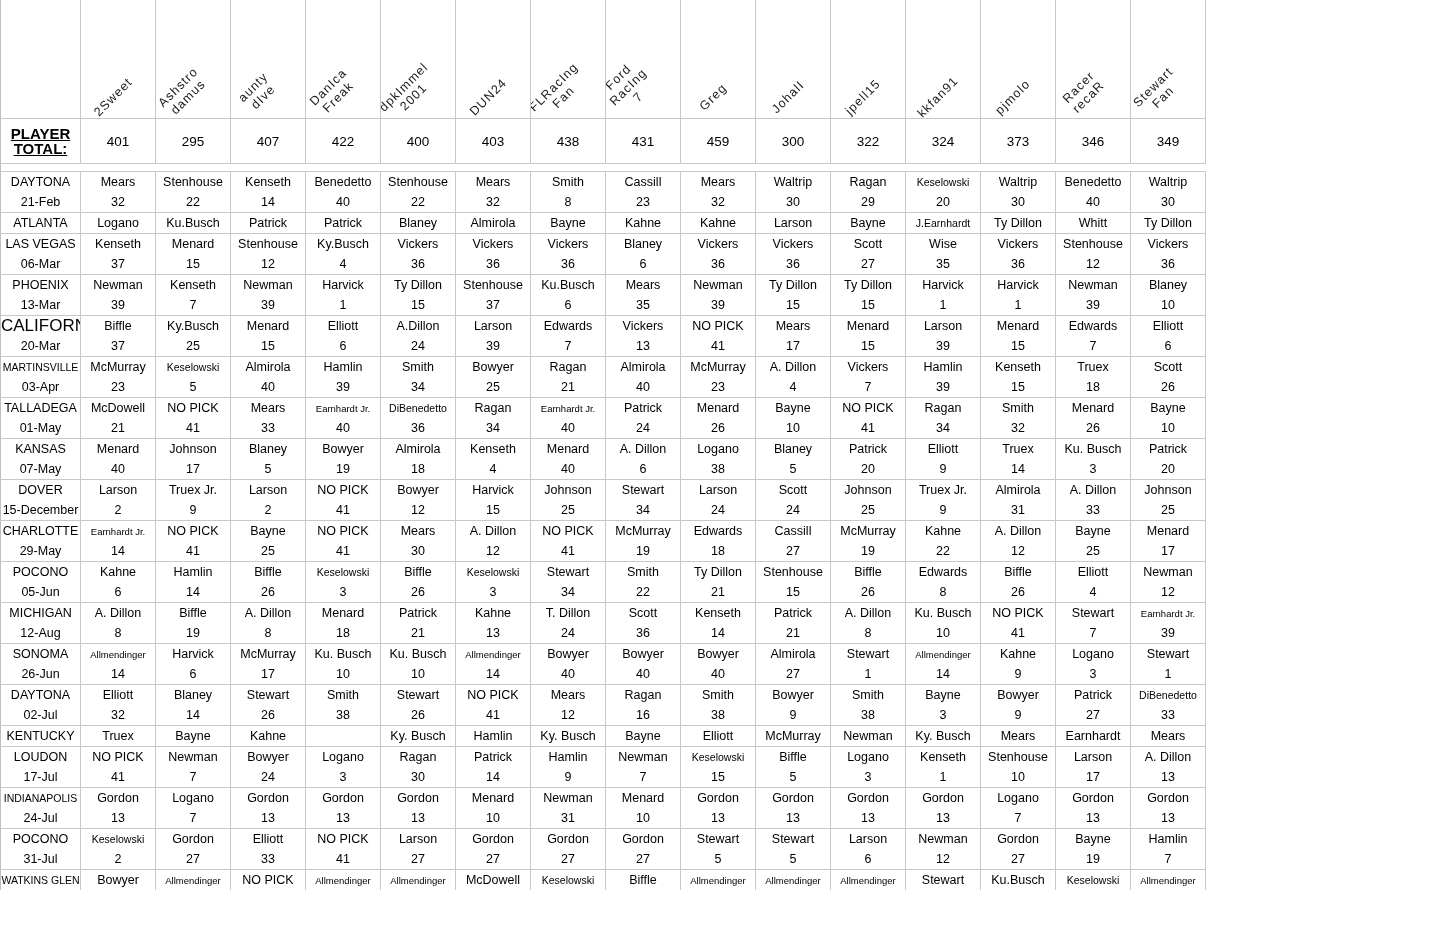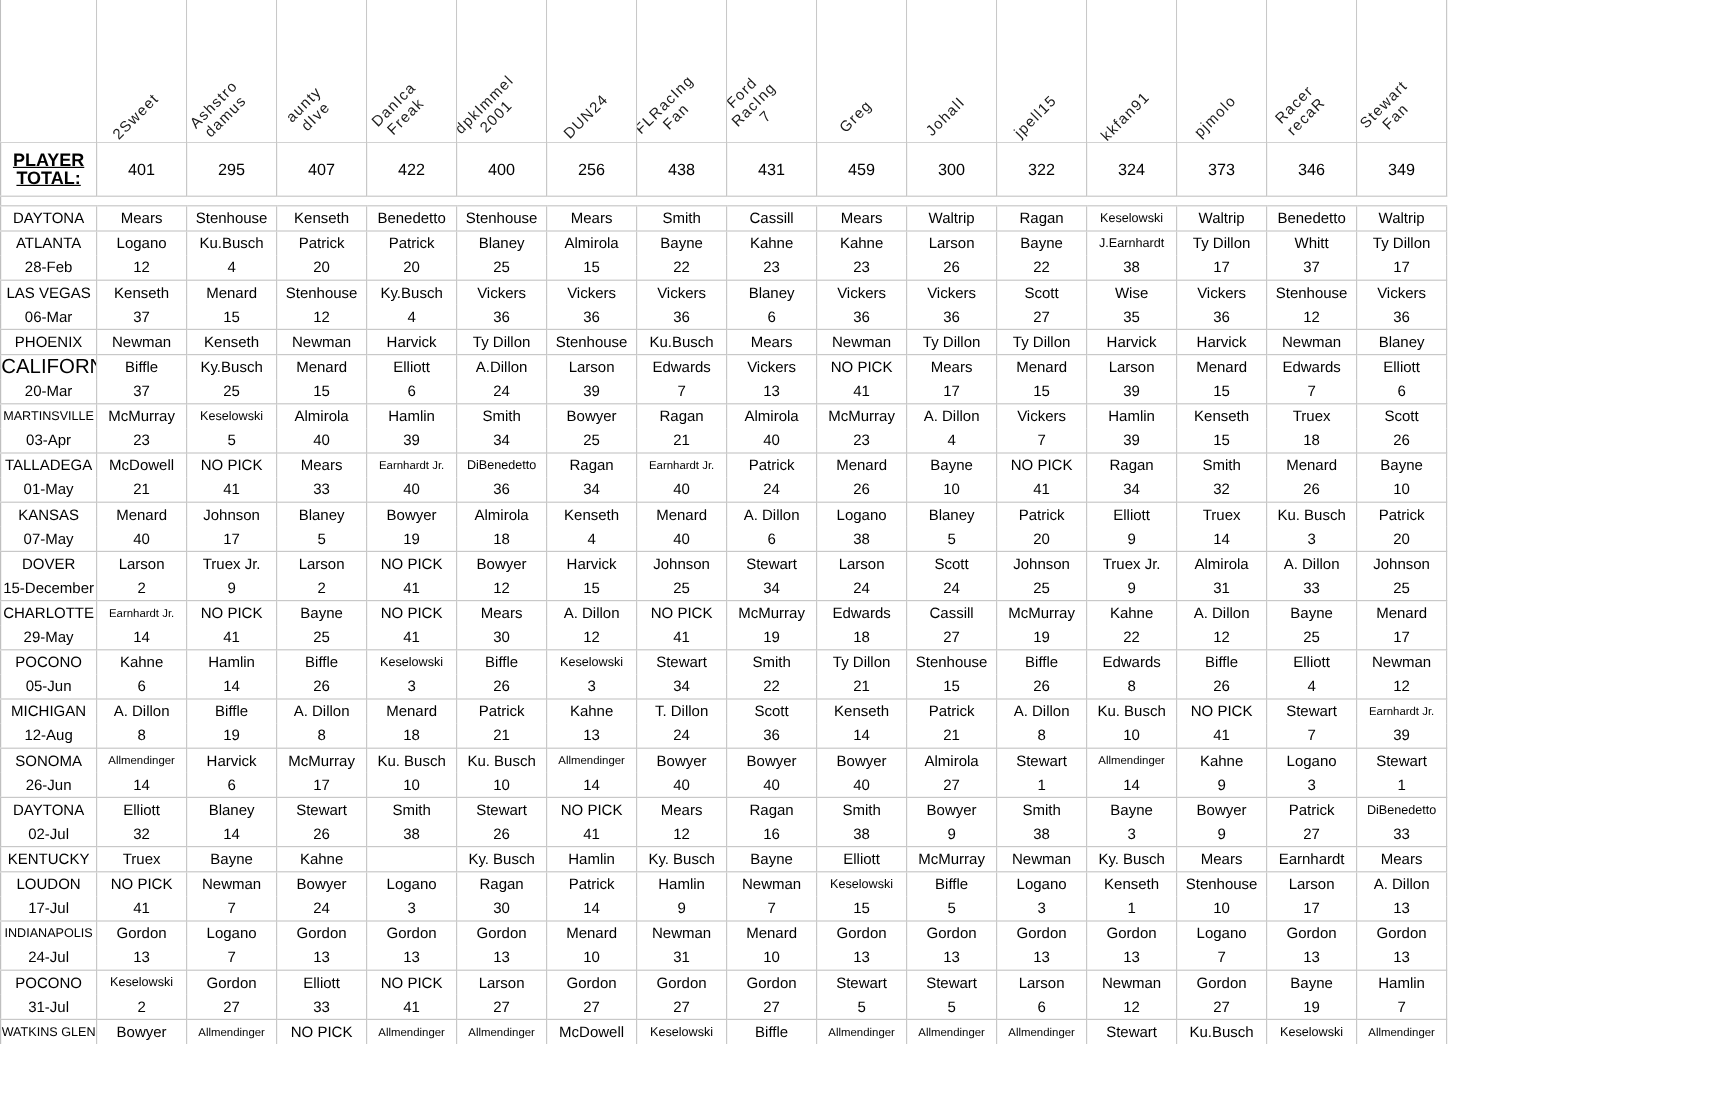--- a/index.html
+++ b/index.html
@@ -241,21 +241,21 @@
         <tr class="total-row">
           <td class="lblcell">
             <span class="total-label">PLAYER</span>
             <span class="total-label">TOTAL:</span>
           </td>
           <td>401</td>
           <td>295</td>
           <td>407</td>
           <td>422</td>
           <td>400</td>
-          <td>256</td>
+          <td>403</td>
           <td>438</td>
           <td>431</td>
           <td>459</td>
           <td>300</td>
           <td>322</td>
           <td>324</td>
           <td>373</td>
           <td>346</td>
           <td>349</td>
         </tr>
@@ -288,56 +288,56 @@
           <td class="pick">Smith</td>
           <td class="pick">Cassill</td>
           <td class="pick">Mears</td>
           <td class="pick">Waltrip</td>
           <td class="pick">Ragan</td>
           <td class="pick sm">Keselowski</td>
           <td class="pick">Waltrip</td>
           <td class="pick">Benedetto</td>
           <td class="pick">Waltrip</td>
         </tr>
+        <tr class="pts-row">
+          <td class="lblcell date">21-Feb</td>
+          <td class="pts">32</td>
+          <td class="pts">22</td>
+          <td class="pts">14</td>
+          <td class="pts">40</td>
+          <td class="pts">22</td>
+          <td class="pts">32</td>
+          <td class="pts">8</td>
+          <td class="pts">23</td>
+          <td class="pts">32</td>
+          <td class="pts">30</td>
+          <td class="pts">29</td>
+          <td class="pts">20</td>
+          <td class="pts">30</td>
+          <td class="pts">40</td>
+          <td class="pts">30</td>
+        </tr>
         <tr class="pick-row">
           <td class="lblcell track">ATLANTA</td>
           <td class="pick">Logano</td>
           <td class="pick">Ku.Busch</td>
           <td class="pick">Patrick</td>
           <td class="pick">Patrick</td>
           <td class="pick">Blaney</td>
           <td class="pick">Almirola</td>
           <td class="pick">Bayne</td>
           <td class="pick">Kahne</td>
           <td class="pick">Kahne</td>
           <td class="pick">Larson</td>
           <td class="pick">Bayne</td>
           <td class="pick sm">J.Earnhardt</td>
           <td class="pick">Ty Dillon</td>
           <td class="pick">Whitt</td>
           <td class="pick">Ty Dillon</td>
         </tr>
-        <tr class="pts-row">
-          <td class="lblcell date">28-Feb</td>
-          <td class="pts">12</td>
-          <td class="pts">4</td>
-          <td class="pts">20</td>
-          <td class="pts">20</td>
-          <td class="pts">25</td>
-          <td class="pts">15</td>
-          <td class="pts">22</td>
-          <td class="pts">23</td>
-          <td class="pts">23</td>
-          <td class="pts">26</td>
-          <td class="pts">22</td>
-          <td class="pts">38</td>
-          <td class="pts">17</td>
-          <td class="pts">37</td>
-          <td class="pts">17</td>
-        </tr>
         <tr class="pick-row">
           <td class="lblcell track">LAS VEGAS</td>
           <td class="pick">Kenseth</td>
           <td class="pick">Menard</td>
           <td class="pick">Stenhouse</td>
           <td class="pick">Ky.Busch</td>
           <td class="pick">Vickers</td>
           <td class="pick">Vickers</td>
           <td class="pick">Vickers</td>
           <td class="pick">Blaney</td>
@@ -378,20 +378,38 @@
           <td class="pick">Ku.Busch</td>
           <td class="pick">Mears</td>
           <td class="pick">Newman</td>
           <td class="pick">Ty Dillon</td>
           <td class="pick">Ty Dillon</td>
           <td class="pick">Harvick</td>
           <td class="pick">Harvick</td>
           <td class="pick">Newman</td>
           <td class="pick">Blaney</td>
         </tr>
+        <tr class="pts-row">
+          <td class="lblcell date">13-Mar</td>
+          <td class="pts">39</td>
+          <td class="pts">7</td>
+          <td class="pts">39</td>
+          <td class="pts">1</td>
+          <td class="pts">15</td>
+          <td class="pts">37</td>
+          <td class="pts">6</td>
+          <td class="pts">35</td>
+          <td class="pts">39</td>
+          <td class="pts">15</td>
+          <td class="pts">15</td>
+          <td class="pts">1</td>
+          <td class="pts">1</td>
+          <td class="pts">39</td>
+          <td class="pts">10</td>
+        </tr>
         <tr class="pick-row">
           <td class="lblcell track semitight">CALIFORNIA</td>
           <td class="pick">Biffle</td>
           <td class="pick">Ky.Busch</td>
           <td class="pick">Menard</td>
           <td class="pick">Elliott</td>
           <td class="pick">A.Dillon</td>
           <td class="pick">Larson</td>
           <td class="pick">Edwards</td>
           <td class="pick">Vickers</td>

